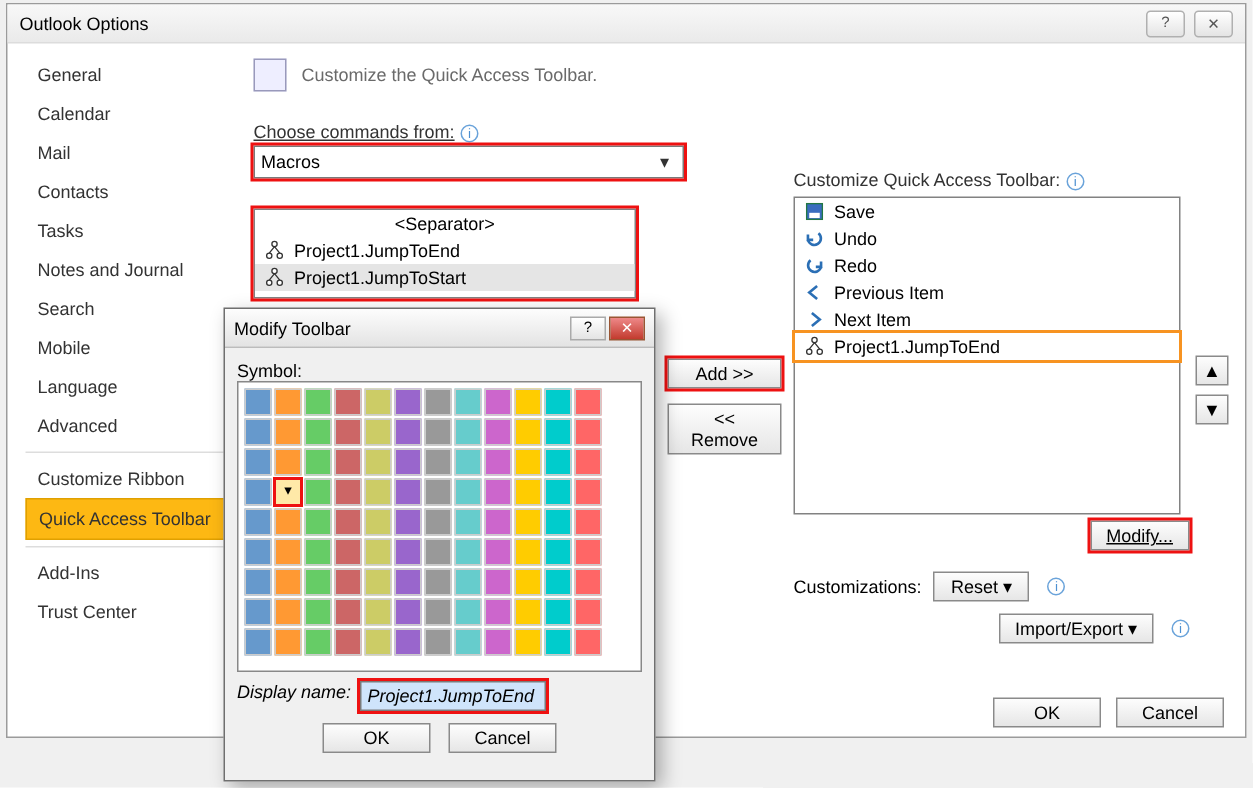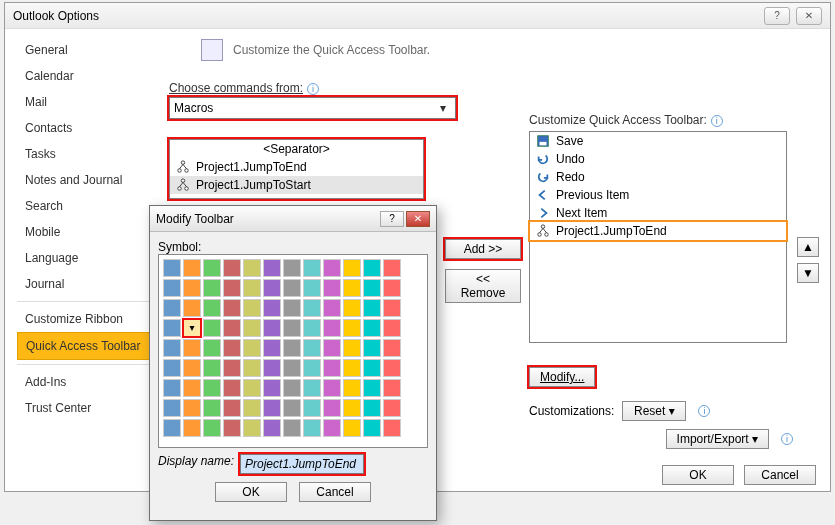--- a/index.html
+++ b/index.html
@@ -6,21 +6,21 @@
   body { margin: 0; background: #f0f0f0; width: 835px; height: 525px; overflow: hidden; }
   .window { position: absolute; left: 4px; top: 2px; width: 827px; height: 490px; background: #fff; border: 1px solid #9b9b9b; }
   .titlebar { height: 26px; background: linear-gradient(#f8f8f8,#eaeaea); display:flex; align-items:center; padding:0 8px; justify-content: space-between; border-bottom:1px solid #dcdcdc;}
   .titlebar .ctrls { display:flex; gap:6px; }
   .ctrl { width:26px; height:18px; border:1px solid #b0b0b0; border-radius:3px; background:linear-gradient(#fff,#e4e4e4); display:flex; align-items:center; justify-content:center; font-size:10px; color:#555;}
   .body { display:flex; height: calc(100% - 56px); }
   .sidebar { width: 150px; padding: 8px 0 8px 12px; }
   .sidebar-item { padding: 6px 8px; color:#333; cursor:default; }
   .sidebar-item.sel { background:#fdb813; border:1px solid #e0a000; }
   .main { flex:1; padding: 10px 14px; position:relative; }
-  .heading { display:flex; align-items:center; gap:10px; font-size:14px; color:#6a6a6a; padding-bottom:6px;margin-left:32px; }
+  .heading { display:flex; align-items:center; gap:10px; font-size:14px; color:#6a6a6a; padding-bottom:6px; }
   .heading .icon { width:22px; height:22px; background:#eef; border:1px solid #99b; }
   .label { color:#333; margin-top:6px; }
   .underline { text-decoration: underline; }
   .info { display:inline-block; width:12px; height:12px; border:1px solid #6aa3da; border-radius:50%; color:#3b7; font-size:9px; text-align:center; line-height:10px; margin-left:4px; color:#4d90d1;}
   .dropdown { border:1px solid #7a7a7a; height:22px; display:flex; align-items:center; justify-content:space-between; padding:0 4px; background:#fff; }
   .dropdown .arrow { width:16px; text-align:center; color:#333; }
   .redbox { outline:2px solid #e11; outline-offset:0; }
   .orangebox { outline:2px solid #f79321; outline-offset:0; }
   .listbox { border:1px solid #828282; background:#fff; }
   .listbox .row { padding:2px 6px; display:flex; align-items:center; gap:6px; }
@@ -61,21 +61,21 @@
     <div class="sidebar">
       <div class="sidebar-item">General</div>
       <div class="sidebar-item">Calendar</div>
       <div class="sidebar-item">Mail</div>
       <div class="sidebar-item">Contacts</div>
       <div class="sidebar-item">Tasks</div>
       <div class="sidebar-item">Notes and Journal</div>
       <div class="sidebar-item">Search</div>
       <div class="sidebar-item">Mobile</div>
       <div class="sidebar-item">Language</div>
-      <div class="sidebar-item">Journal</div>
+      <div class="sidebar-item">Advanced</div>
       <div style="border-top:1px solid #ddd;margin:4px 0;"></div>
       <div class="sidebar-item">Customize Ribbon</div>
       <div class="sidebar-item sel">Quick Access Toolbar</div>
       <div style="border-top:1px solid #ddd;margin:4px 0;"></div>
       <div class="sidebar-item">Add-Ins</div>
       <div class="sidebar-item">Trust Center</div>
     </div>
     <div class="main">
       <div class="heading">
         <span class="icon"></span>
@@ -160,21 +160,21 @@
           <div class="row orangebox">
               <span class="ic"><svg class="ic-s" viewBox="0 0 16 16">
                   <circle cx="8" cy="3" r="2" fill="#fff" stroke="#333"></circle>
                   <circle cx="4" cy="12" r="2" fill="#fff" stroke="#333"></circle>
                   <circle cx="12" cy="12" r="2" fill="#fff" stroke="#333"></circle>
                   <path d="M8 5 L4 10 M8 5 L12 10" stroke="#333"></path>
                 </svg></span>
               <span>Project1.JumpToEnd</span>
             </div>
         </div>
-        <div style="display:flex; margin-top:24px;">
+        <div style="display:flex; justify-content:flex-end; margin-top:4px;">
           <div class="btn redbox"><span class="underline">Modify...</span></div>
         </div>
         <div style="display:flex; align-items:center; gap:8px; margin-top:14px;">
           <span>Customizations:</span>
           <div class="btn">Reset ▾</div>
           <span class="info">i</span>
         </div>
         <div style="display:flex; justify-content:flex-end; align-items:center; gap:8px; margin-top:8px;">
           <div class="btn">Import/Export ▾</div>
           <span class="info">i</span>

